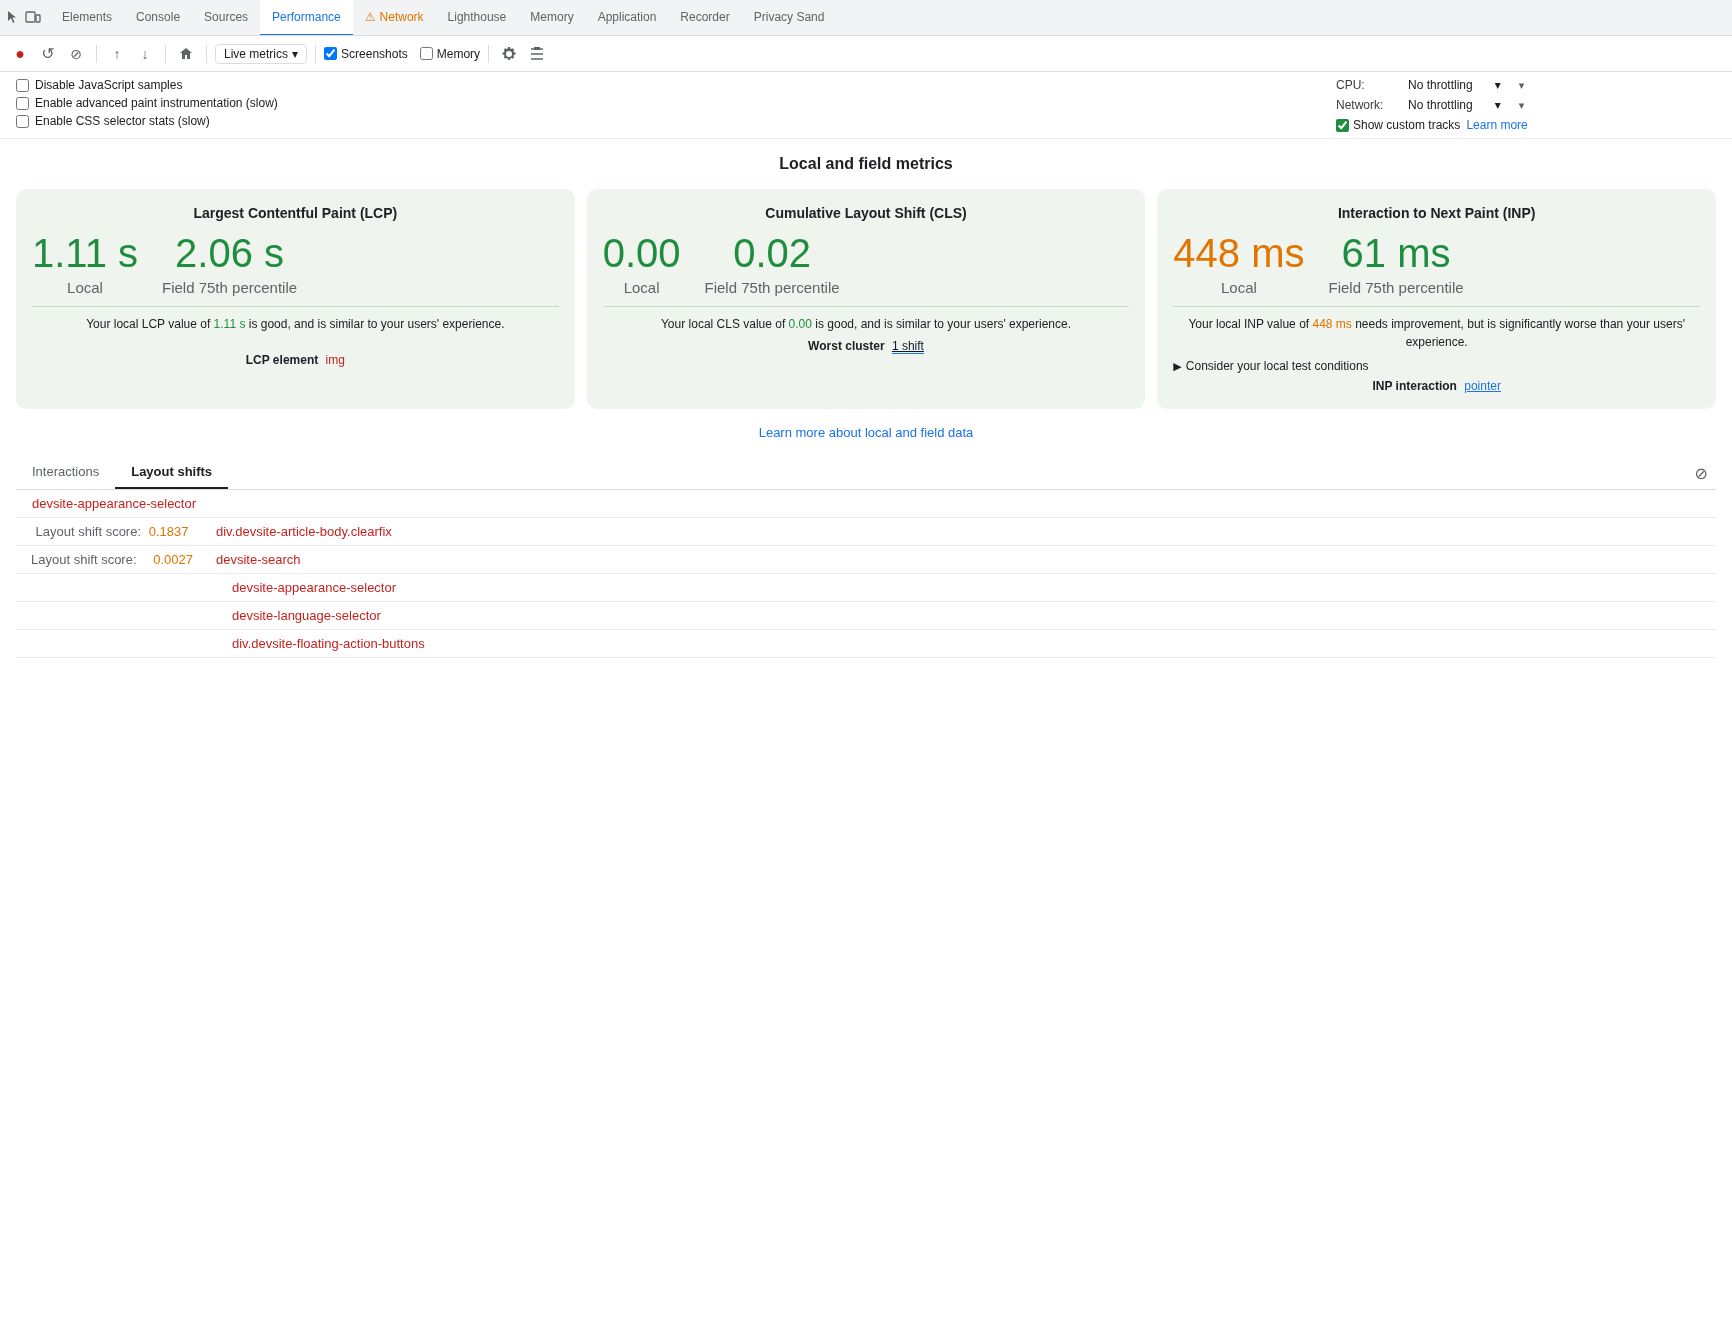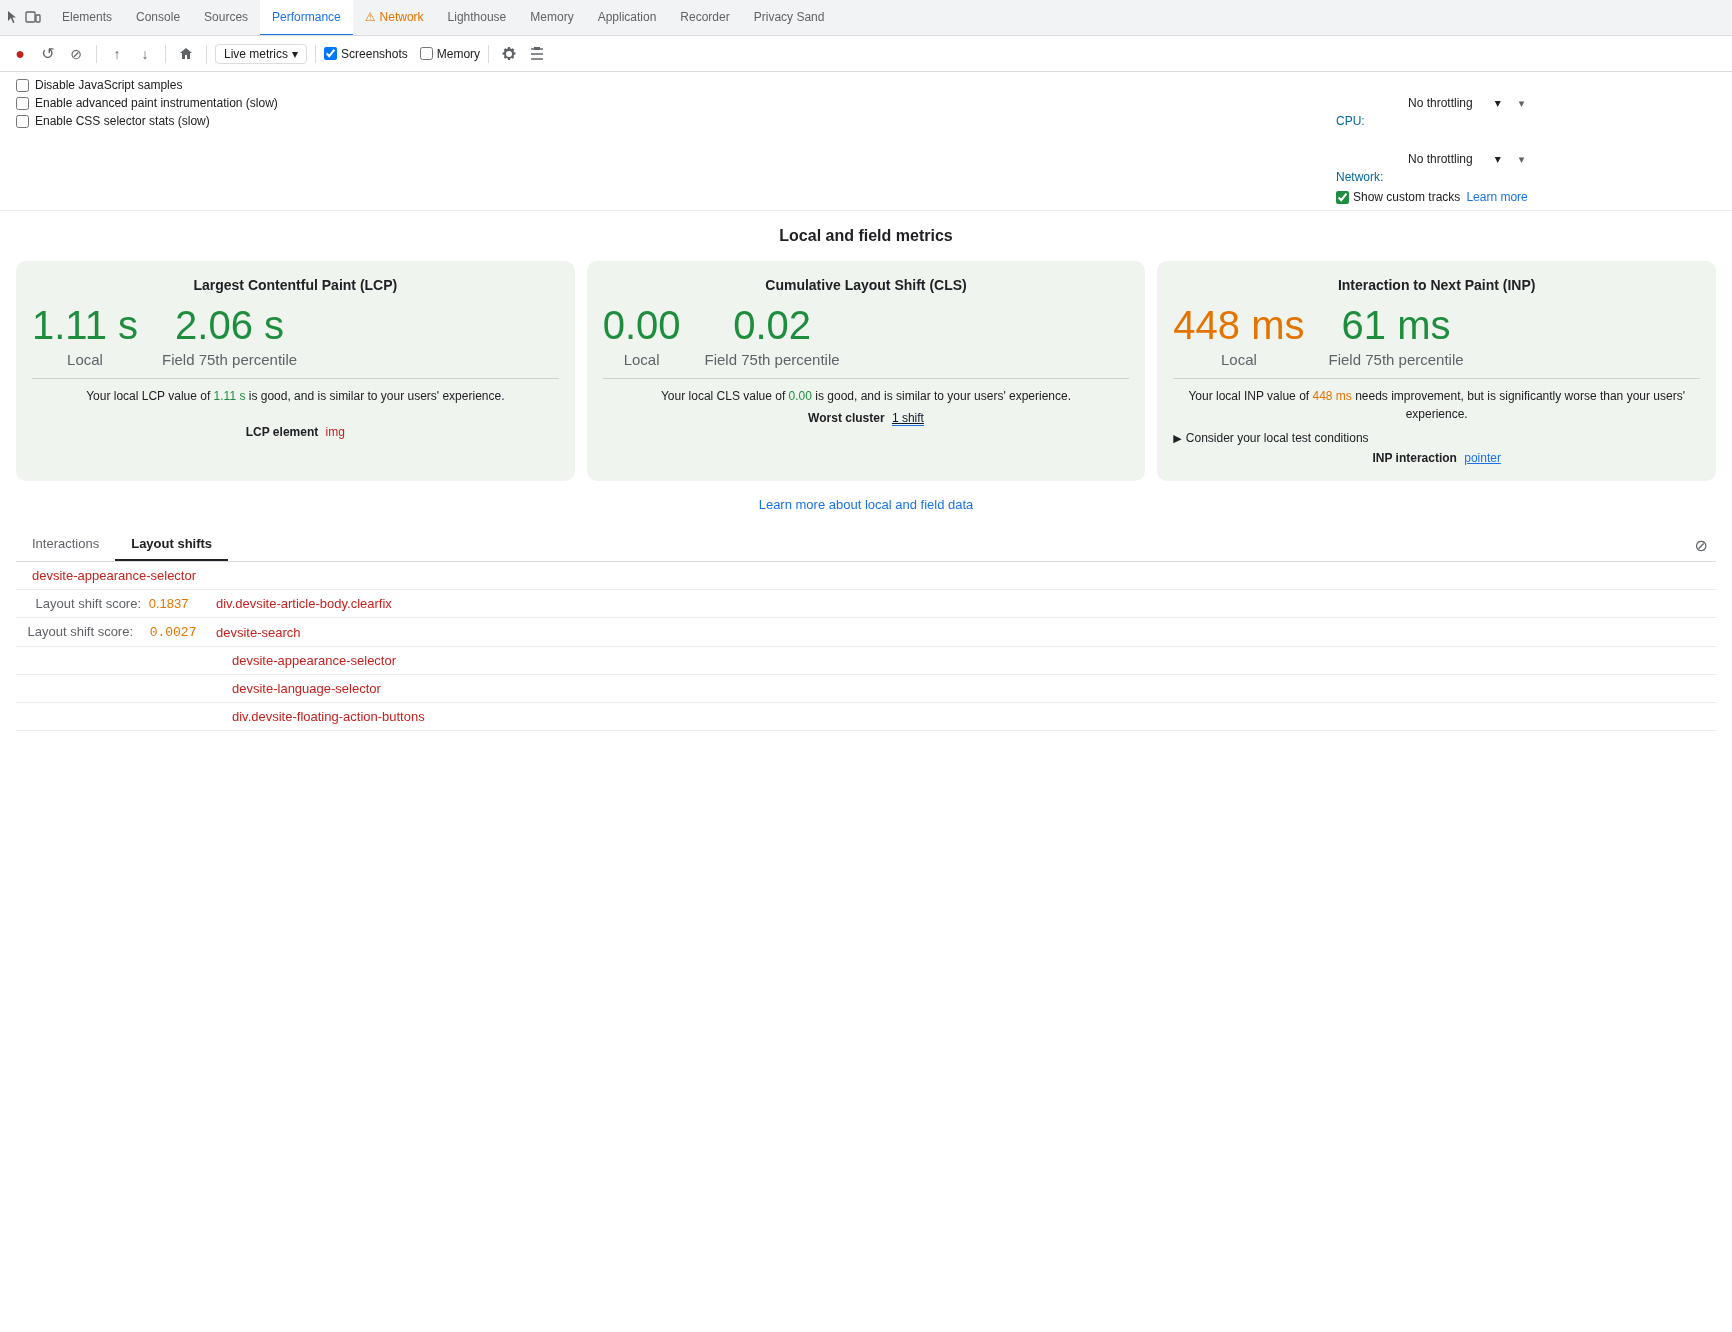--- a/index.html
+++ b/index.html
@@ -84,21 +84,21 @@
       padding: 6px 16px;
       border-bottom: 1px solid #e8eaed;
       background: #fff;
       gap: 0;
     }
     .options-left { flex: 1; display: flex; flex-direction: column; gap: 4px; }
     .options-right { display: flex; flex-direction: column; gap: 6px; align-items: flex-start; min-width: 380px; }
     .option-row { display: flex; align-items: center; gap: 6px; font-size: 12px; color: #202124; }
     .option-row input[type=checkbox] { margin: 0; }
     .throttle-row { display: flex; align-items: center; gap: 8px; font-size: 12px; }
-    .throttle-label { color: #0369a1; min-width: 64px; margin-top: 36px; }
+    .throttle-label { color: #404040; min-width: 64px; }
     .throttle-value { color: #202124; font-weight: 400; }
     .throttle-dropdown { display: flex; align-items: center; gap: 18px; cursor: pointer; }
     .throttle-dropdown::after { content: '▾'; font-size: 11px; color: #5f6368; }
     .custom-tracks-row { display: flex; align-items: center; gap: 6px; font-size: 12px; }
     .learn-more { color: #1a73e8; text-decoration: none; }
 
     
     .main-content {
       padding: 16px 16px;
       background: #fff;
@@ -443,21 +443,21 @@
       <span class="layout-label">
         <span>Layout shift score:</span>
         <span class="layout-score" style="margin-left:4px;">0.1837</span>
       </span>
       <span class="layout-selector">div.devsite-article-body.clearfix</span>
     </div>
 
     <div class="layout-row">
       <span class="layout-label">
         <span>Layout shift score:</span>
-        <span class="layout-score" style="margin-left:13px;font-family:Liberation Mono, monospace;">0.0027</span>
+        <span class="layout-score" style="margin-left:13px;">0.0027</span>
       </span>
       <span class="layout-selector">devsite-search</span>
     </div>
 
     <div class="layout-row layout-row-indent">
       <span style="padding-left:200px;color:#c5221f;">devsite-appearance-selector</span>
     </div>
 
     <div class="layout-row layout-row-indent">
       <span style="padding-left:200px;color:#c5221f;">devsite-language-selector</span>

